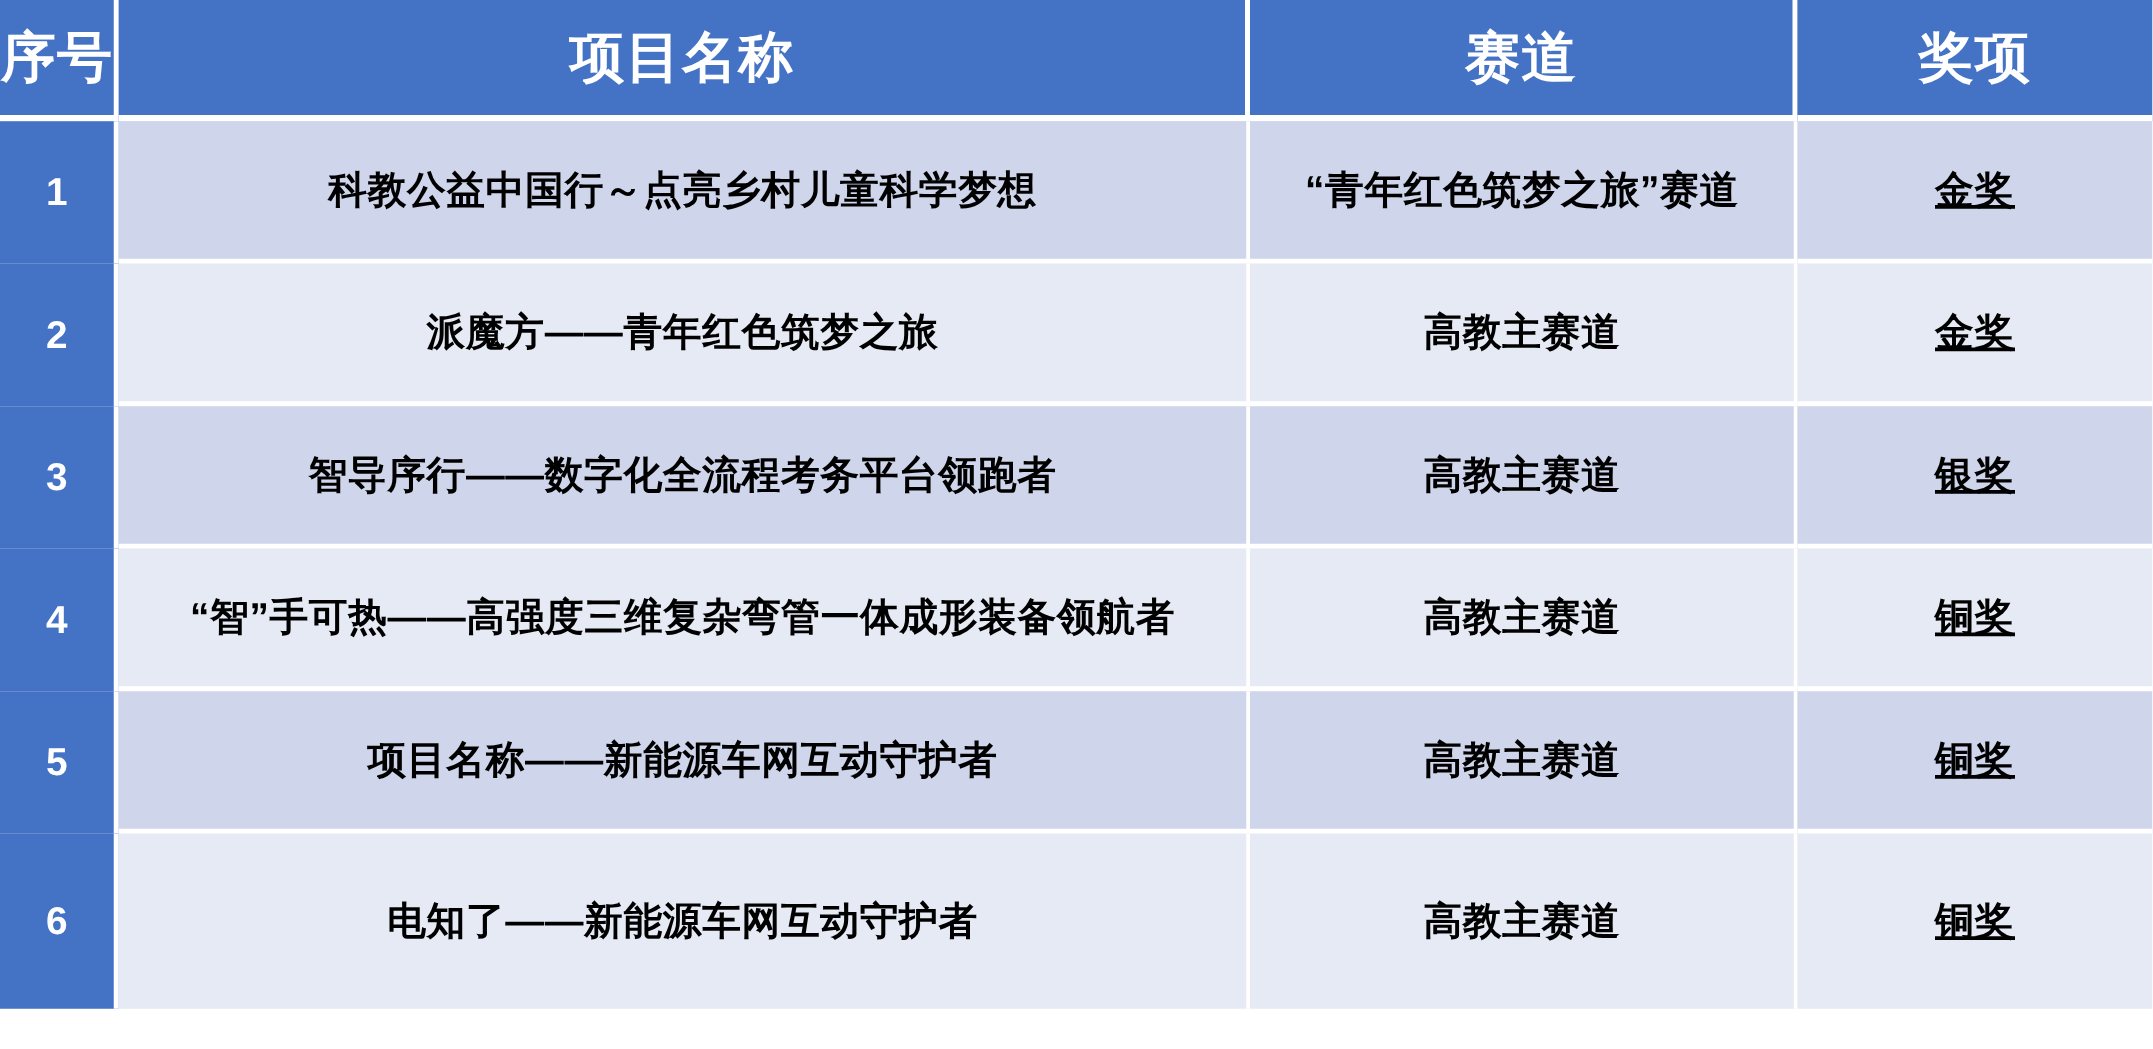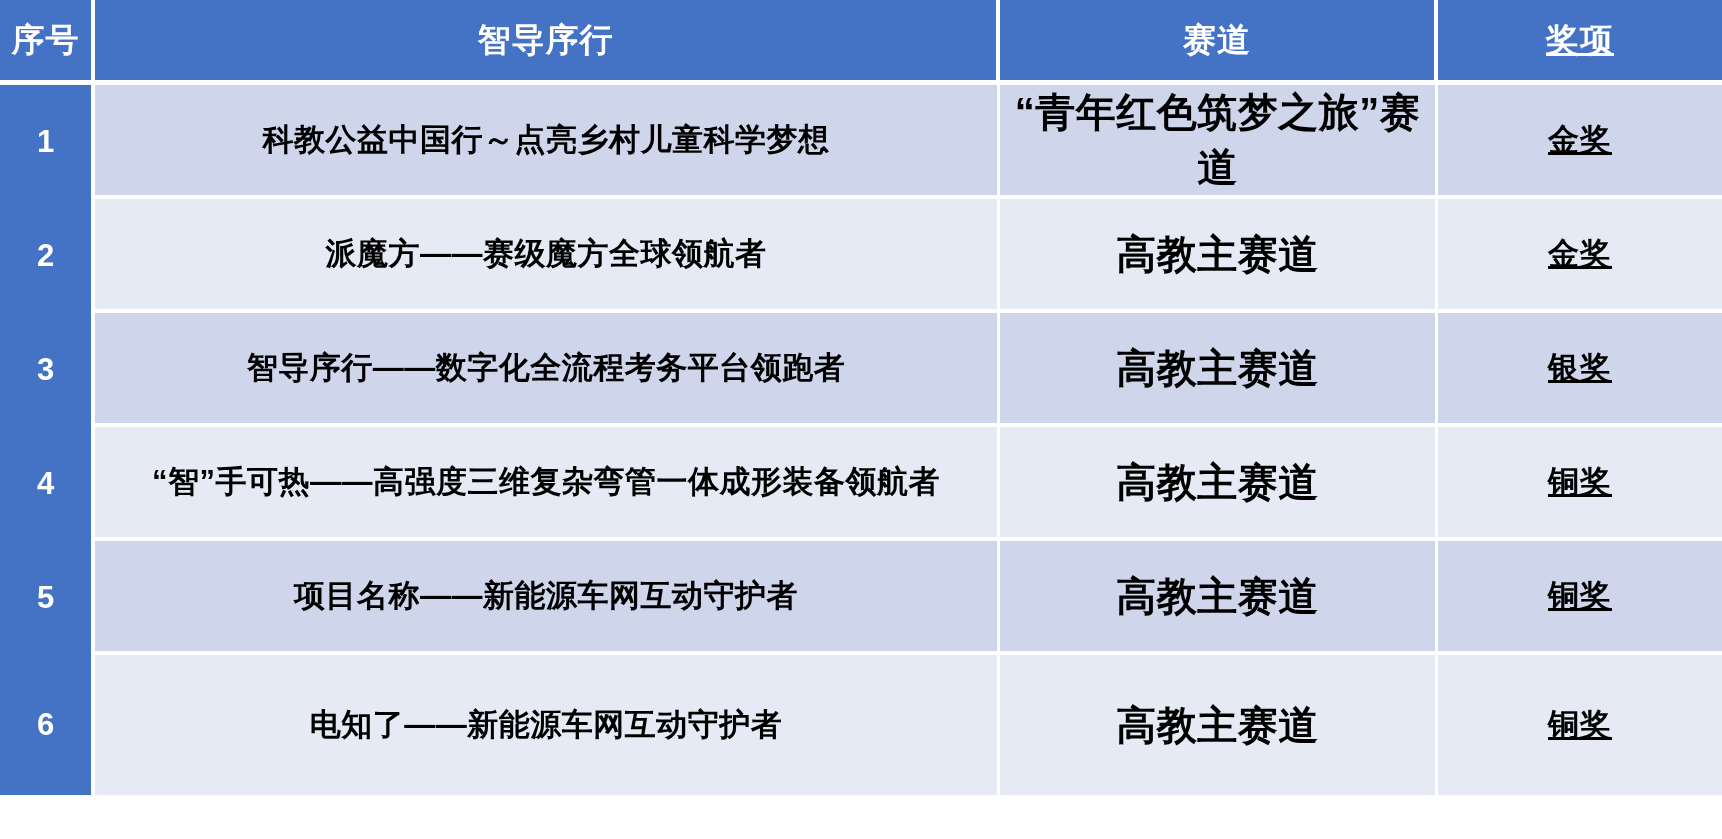--- a/index.html
+++ b/index.html
@@ -23,33 +23,33 @@
 
   .col-seq    { width: 95px; }
   .col-name   { width: 905px; }
   .col-track  { width: 438px; }
   .col-award  { width: 284px; }
 
   
   thead th {
     background: #4472C4;
     color: #ffffff;
-    font-size: 33px;
+    font-size: 44px;
     font-weight: bold;
     text-align: center;
     vertical-align: middle;
-    height: 85px;
+    height: 97px;
     padding: 0;
     border-right: 4px solid #ffffff;
     border-bottom: 5px solid #ffffff;
     box-sizing: border-box;
     letter-spacing: 1px;
     margin-left: 12px;
   }
-  thead th:last-child { border-right: none; text-decoration: underline; }
+  thead th:last-child { border-right: none; }
 
   
   tbody td {
     height: 114px;
     padding: 0 6px;
     text-align: center;
     vertical-align: middle;
     color: #000000;
     font-size: 30px;
     font-weight: bold;
@@ -66,54 +66,54 @@
   tbody td.seq-cell {
     background: #4472C4 !important;
     color: #ffffff;
     font-size: 31px;
     font-weight: bold;
     border-right: 4px solid #ffffff;
     border-bottom: none;
   }
 
   td.name-cell  { font-size: 31px; letter-spacing: 0.5px; }
-  td.track-cell { font-size: 40px; letter-spacing: 0.5px; }
+  td.track-cell { font-size: 31px; letter-spacing: 0.5px; }
   td.award-cell { font-size: 31px; letter-spacing: 1px; text-decoration: underline; }
 
   
   tbody tr:last-child td { height: 140px; border-bottom: none; }
 </style>
 </head>
 <body>
 
 <table class="award-table">
   <colgroup>
     <col class="col-seq">
     <col class="col-name">
     <col class="col-track">
     <col class="col-award">
   </colgroup>
   <thead>
     <tr>
       <th>序号</th>
-      <th>智导序行</th>
+      <th>项目名称</th>
       <th>赛道</th>
       <th>奖项</th>
     </tr>
   </thead>
   <tbody>
     <tr class="row-odd">
       <td class="seq-cell">1</td>
       <td class="name-cell">科教公益中国行～点亮乡村儿童科学梦想</td>
       <td class="track-cell">“青年红色筑梦之旅”赛道</td>
       <td class="award-cell">金奖</td>
     </tr>
     <tr class="row-even">
       <td class="seq-cell">2</td>
-      <td class="name-cell">派魔方——赛级魔方全球领航者</td>
+      <td class="name-cell">派魔方——青年红色筑梦之旅</td>
       <td class="track-cell">高教主赛道</td>
       <td class="award-cell">金奖</td>
     </tr>
     <tr class="row-odd">
       <td class="seq-cell">3</td>
       <td class="name-cell">智导序行——数字化全流程考务平台领跑者</td>
       <td class="track-cell">高教主赛道</td>
       <td class="award-cell">银奖</td>
     </tr>
     <tr class="row-even">

